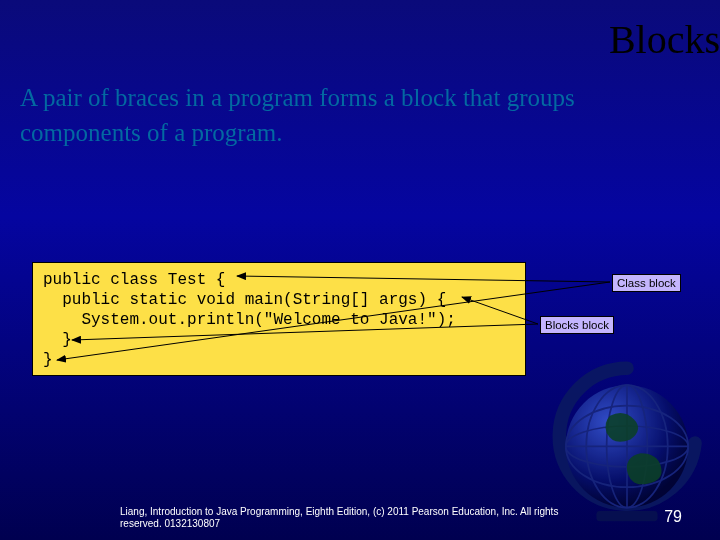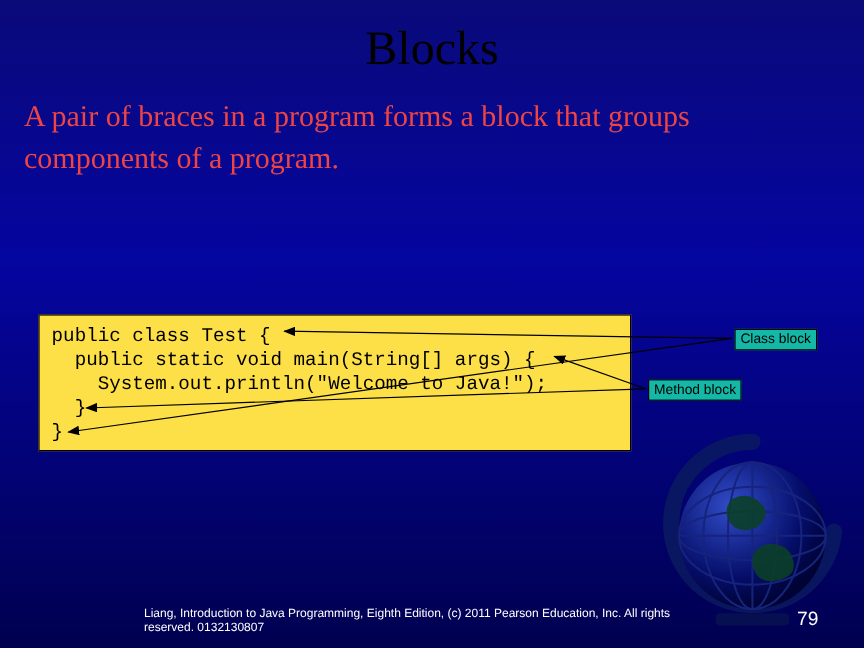--- a/index.html
+++ b/index.html
@@ -5,29 +5,29 @@
   * { margin: 0; padding: 0; box-sizing: border-box; }
   body {
     width: 720px;
     height: 540px;
     background: linear-gradient(180deg, #0a0a7a 0%, #0505a0 40%, #000050 100%);
     font-family: "Times New Roman", serif;
     position: relative;
     overflow: hidden;
   }
   .title {
-    text-align: center;
+    text-align: right;
     color: #000;
     font-size: 40px;
     font-weight: normal;
     padding-top: 16px;
     padding-bottom: 10px;
   }
   .body-text {
-    color: #ef4444;
+    color: #0369a1;
     font-size: 25px;
     line-height: 1.38;
     padding: 8px 20px 0 20px;
   }
   .diagram-wrap {
     position: absolute;
     top: 262px;
     left: 32px;
     width: 655px;
     height: 120px;
@@ -42,21 +42,21 @@
     border: 1px solid #000;
     padding: 7px 10px;
     font-family: "Courier New", monospace;
     font-size: 16px;
     line-height: 20px;
     color: #000;
     white-space: pre;
   }
   .label-box {
     position: absolute;
-    background: #14b8a6;
+    background: #c4b5fd;
     border: 1px solid #000;
     font-family: Arial, sans-serif;
     font-size: 11.5px;
     color: #000;
     padding: 2px 4px;
     white-space: nowrap;
     text-align: center;
   }
   .label-class { left: 580px; top: 12px; }
   .label-method { left: 508px; top: 54px; }
@@ -104,21 +104,21 @@
 <p class="body-text">A pair of braces in a program forms a block that groups components of a program.</p>
 
 <div class="diagram-wrap">
   <div class="code-box"><span>public class Test {</span>
 <span>  public static void main(String[] args) {</span>
 <span>    System.out.println("Welcome to Java!");</span>
 <span>  }</span>
 <span>}</span></div>
 
   <div class="label-box label-class">Class block</div>
-  <div class="label-box label-method">Method block</div>
+  <div class="label-box label-method">Blocks block</div>
 
   <svg class="arrows">
     <defs>
       <marker id="ah" markerWidth="10" markerHeight="8" refX="9" refY="4" orient="auto">
         <path d="M0,0 L10,4 L0,8 Z" fill="#000"></path>
       </marker>
     </defs>
 
     <line x1="578" y1="20" x2="205" y2="14" stroke="#000" stroke-width="1" marker-end="url(#ah)"></line>
     <line x1="578" y1="20" x2="25" y2="98" stroke="#000" stroke-width="1" marker-end="url(#ah)"></line>

